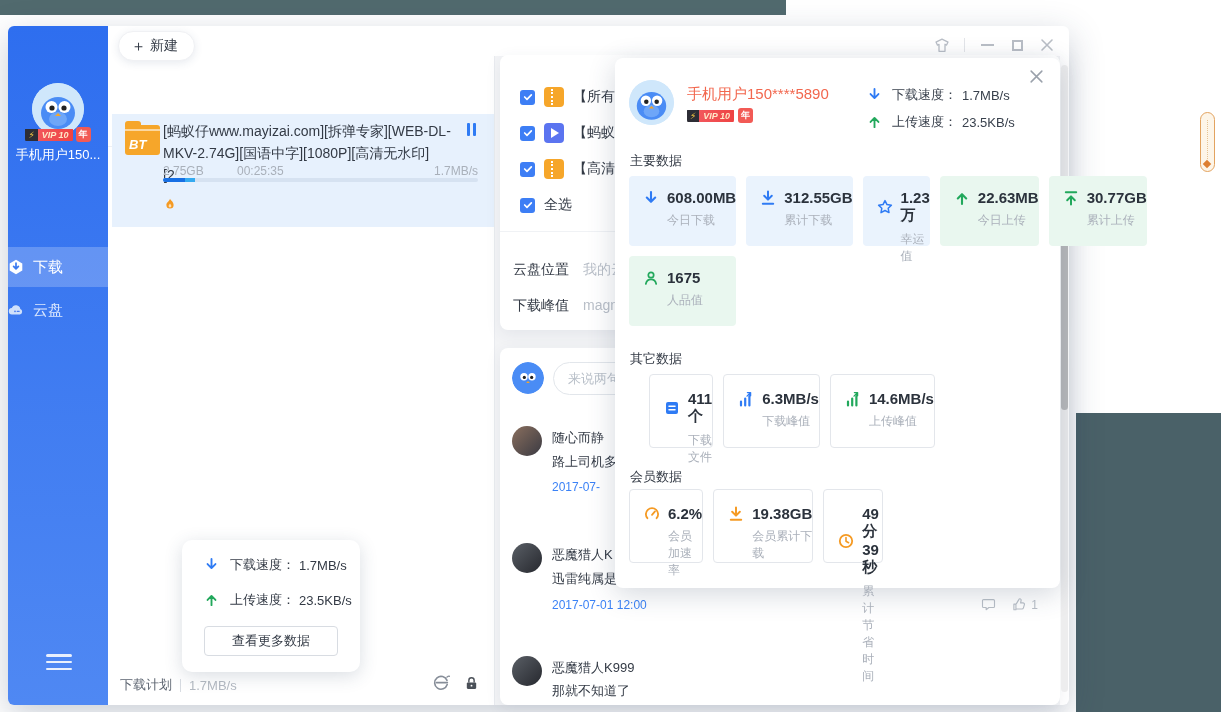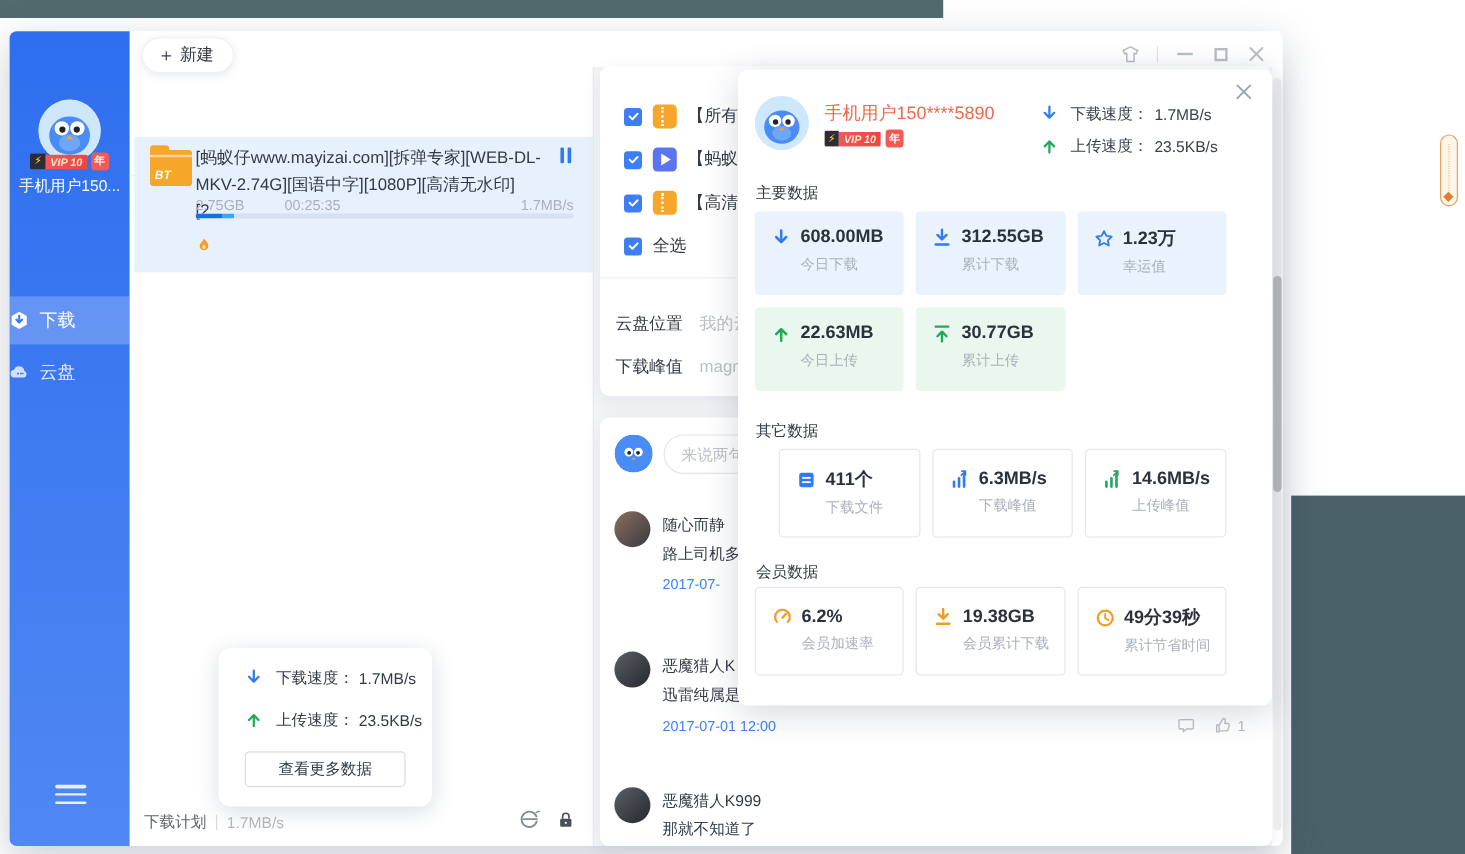--- a/index.html
+++ b/index.html
@@ -44,21 +44,21 @@
   .tab { position:absolute; top:14px; font-size:15px; color:#9aa1ab; cursor:pointer; display:flex; gap:6px; }
   .tab.active { color:#2f7bf4; }
   .tab-underline { position:absolute; left:24px; top:40px; width:30px; height:3px; border-radius:2px; background:#2f7bf4; }
   .more-dots { position:absolute; left:347px; top:6px; font-size:18px; letter-spacing:1px; color:#8d939d; cursor:pointer; }
 
   
   .task { left:104px; top:88px; width:382px; height:113px; background:#e7f1fd; }
   .folder { position:absolute; left:13px; top:11px; width:35px; height:30px; background:#f6a62a; border-radius:3px; }
   .folder::before { content:""; position:absolute; left:0; top:-4px; width:16px; height:6px; background:#f6a62a; border-radius:3px 3px 0 0; }
   .folder::after { content:""; position:absolute; left:0; top:4px; width:35px; height:2px; background:rgba(255,255,255,.55); }
-  .folder .bt { position:absolute; left:4px; bottom:3px; color:#fff; font-size:10px; font-weight:bold;font-style:italic; }
+  .folder .bt { position:absolute; left:4px; bottom:3px; color:#fff; font-size:13px; font-weight:bold;font-style:italic; }
   .task-title { position:absolute; left:51px; top:6px; width:288px; font-size:14px; line-height:22px; color:#333a45; word-break:break-all; }
   .pause { position:absolute; right:18px; top:9px; display:flex; gap:3px; cursor:pointer; }
   .pause div { width:3px; height:13px; background:#2f7bf4; border-radius:1px; }
   .task-meta { position:absolute; left:51px; top:50px; width:315px; font-size:12px; color:#a9b0ba; }
   .task-meta .eta { position:absolute; left:74px; }
   .task-meta .spd { position:absolute; right:0; }
   .progress { position:absolute; left:51px; top:64px; width:315px; height:4px; border-radius:2px; background:#d6e2f1; overflow:hidden; display:flex; }
   .progress .fill { height:4px; background:#176fe4; }
   .progress .tip { width:10px; height:4px; background:#35aaf0; }
   .flame { position:absolute; left:52px; top:84px; width:12px; height:12px; }
@@ -107,21 +107,21 @@
 
   
   .stats { left:607px; top:32px; width:445px; height:530px; background:#fff; border-radius:8px; box-shadow:0 6px 28px rgba(40,60,90,.20); }
   .stats-close { position:absolute; right:13px; top:11px; width:18px; height:18px; cursor:pointer; }
   .avatar-mid { position:absolute; left:14px; top:22px; width:45px; height:45px; border-radius:50%; background:#cfe7fb; overflow:hidden; }
   .stats-user { position:absolute; left:72px; top:27px; font-size:15px; color:#f2674e; }
   .stats-badges { position:absolute; left:72px; top:50px; display:flex; gap:4px; }
   .spd-col { position:absolute; left:252px; top:28px; display:flex; flex-direction:column; gap:9px; font-size:13px; color:#39414d; }
   .spd-col .row { display:flex; align-items:center; gap:9px; }
   .sec-title { position:absolute; left:15px; font-size:13px; color:#333a45; }
-  .grid { position:absolute; left:14px; width:393px; display:grid; grid-template-columns:repeat(3,1fr); gap:10px; }
+  .grid { position:absolute; left:14px; width:393px; display:grid; grid-template-columns:repeat(5,1fr); gap:10px; }
   .card { border-radius:4px; height:70px; padding:13px 0 0 14px; }
   .card.outlined { background:#fff; border:1px solid #e3e6eb; height:74px; padding-top:15px; }
   .bg-blue { background:#eaf3fd; } .bg-green { background:#e9f7ef; }
   .card-top { display:flex; align-items:center; gap:8px; }
   .card-value { font-size:15px; font-weight:bold; color:#2b323c; }
   .card-label { font-size:12px; color:#aab0ba; margin:6px 0 0 24px; }
   .c-blue { color:#2f7bf4; } .c-green { color:#22a85c; } .c-orange { color:#f59a23; }
   .ic { width:16px; height:16px; flex:none; display:inline-flex; }
   svg { display:block; }
 </style>
@@ -488,20 +488,32 @@
             <span class="ic c-green">
               <svg viewBox="0 0 16 16" width="16" height="16">
                 <path d="M8 14.5V7M4.2 10.2L8 6.4l3.8 3.8" stroke="currentColor" stroke-width="2" fill="none" stroke-linecap="round" stroke-linejoin="round"></path>
                 <path d="M2.8 2.2h10.4" stroke="currentColor" stroke-width="2" stroke-linecap="round"></path>
               </svg>
             </span>
             <span class="card-value">30.77GB</span>
           </div>
         <div class="card-label">累计上传</div>
       </div>
+      <div class="card bg-green">
+        <div class="card-top">
+            <span class="ic c-green">
+              <svg viewBox="0 0 16 16" width="16" height="16">
+                <circle cx="8" cy="5" r="2.7" fill="none" stroke="currentColor" stroke-width="1.7"></circle>
+                <path d="M2.8 14c.6-3.1 2.6-4.6 5.2-4.6s4.6 1.5 5.2 4.6" fill="none" stroke="currentColor" stroke-width="1.7" stroke-linecap="round"></path>
+              </svg>
+            </span>
+            <span class="card-value">1675</span>
+          </div>
+        <div class="card-label">人品值</div>
+      </div>
     </div>
 
     <div class="sec-title" style="top:292px;">其它数据</div>
     <div class="grid" style="top:316px;padding-left:20px;">
       <div class="card outlined">
         <div class="card-top">
             <span class="ic c-blue">
               <svg viewBox="0 0 16 16" width="16" height="16">
                 <rect x="2" y="2" width="12" height="12" rx="2" fill="currentColor"></rect>
                 <path d="M5 6.2h6M5 9.8h6" stroke="#fff" stroke-width="1.5" stroke-linecap="round"></path>

